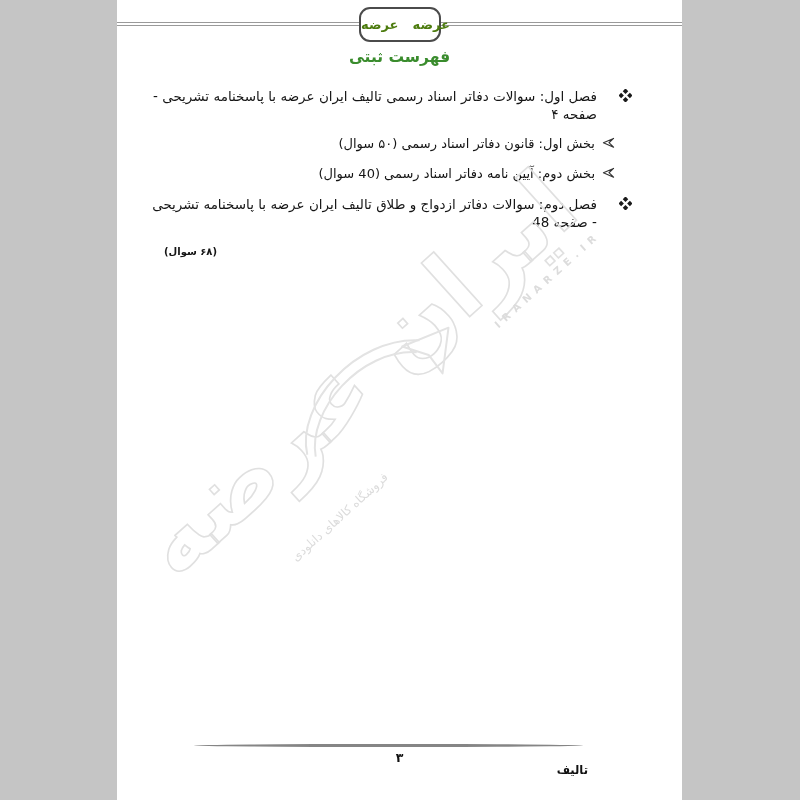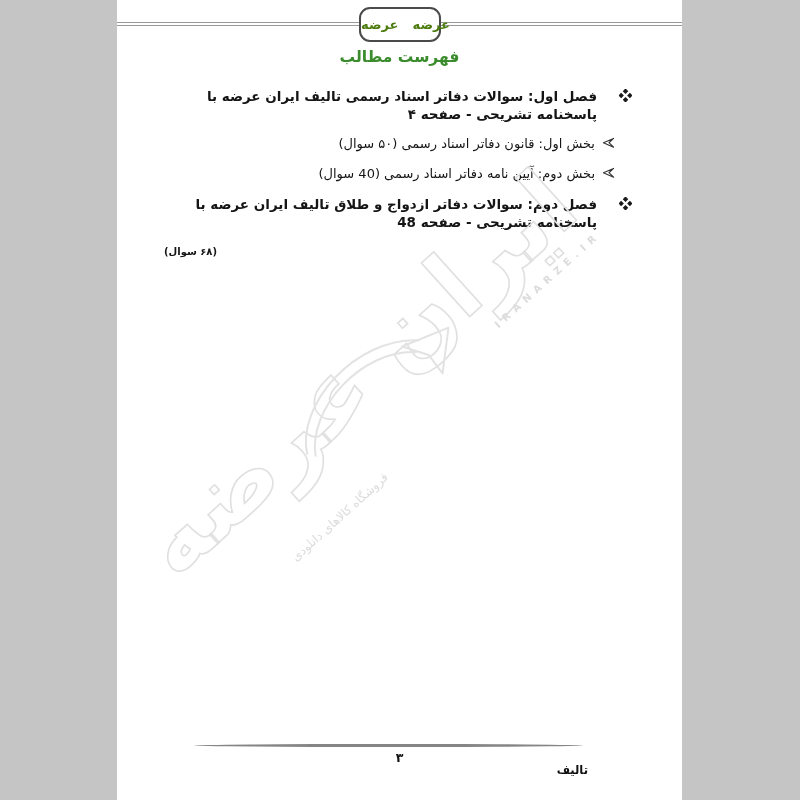--- a/index.html
+++ b/index.html
@@ -38,21 +38,21 @@
   }
   
   .toc {
     position:absolute; top:87px; left:30px; right:50px;
     direction:rtl; color:#151515;
   }
   .toc-item {
     display:flex; align-items:flex-start; gap:7px;
     line-height:18px; margin-bottom:12px;
   }
-  .toc-item.level1 { font-weight:bold; font-size:13.5px;gap:22px; }
+  .toc-item.level1 { font-weight:normal; font-size:13.5px;gap:22px; }
   .toc-item.level2 { font-weight:normal; font-size:13px; padding-right:17px; margin-bottom:12px; }
   .toc-bullet { flex:0 0 auto; margin-top:2px; }
   .toc-cont {
     direction:rtl; text-align:left; padding-left:17px;
     font-weight:bold; font-size:10px; line-height:18px;
   }
   
   .watermark {
     position:absolute; left:15px; top:305px; width:530px; height:200px;
     transform:rotate(-42deg); transform-origin:50% 50%;
@@ -100,21 +100,21 @@
 
   <div class="logo-badge">
     <span class="logo-word">عرضه</span>
     <svg class="logo-arrow" viewBox="0 0 16 22">
       <path d="M1.5 4 C 6 0.5, 12 1.5, 12.5 9" stroke="#3a57d0" stroke-width="2.6" fill="none"></path>
       <path d="M8.5 8 L 16 10.5 L 10.5 16 Z" fill="#3a57d0"></path>
     </svg>
     <span class="logo-word">عرضه</span>
   </div>
 
-  <div class="page-title">فهرست مطالب</div>
+  <div class="page-title">فهرست ثبتی</div>
 
   <div class="toc">
 
     <div class="toc-item level1">
       <svg class="toc-bullet" width="13" height="13" viewBox="0 0 14 14">
         <rect x="4.9" y="0.2" width="4.2" height="4.2" transform="rotate(45 7 2.3)" fill="#1a1a1a"></rect>
         <rect x="0.2" y="4.9" width="4.2" height="4.2" transform="rotate(45 2.3 7)" fill="#1a1a1a"></rect>
         <rect x="9.6" y="4.9" width="4.2" height="4.2" transform="rotate(45 11.7 7)" fill="#1a1a1a"></rect>
         <rect x="4.9" y="9.6" width="4.2" height="4.2" transform="rotate(45 7 11.7)" fill="#1a1a1a"></rect>
       </svg>

